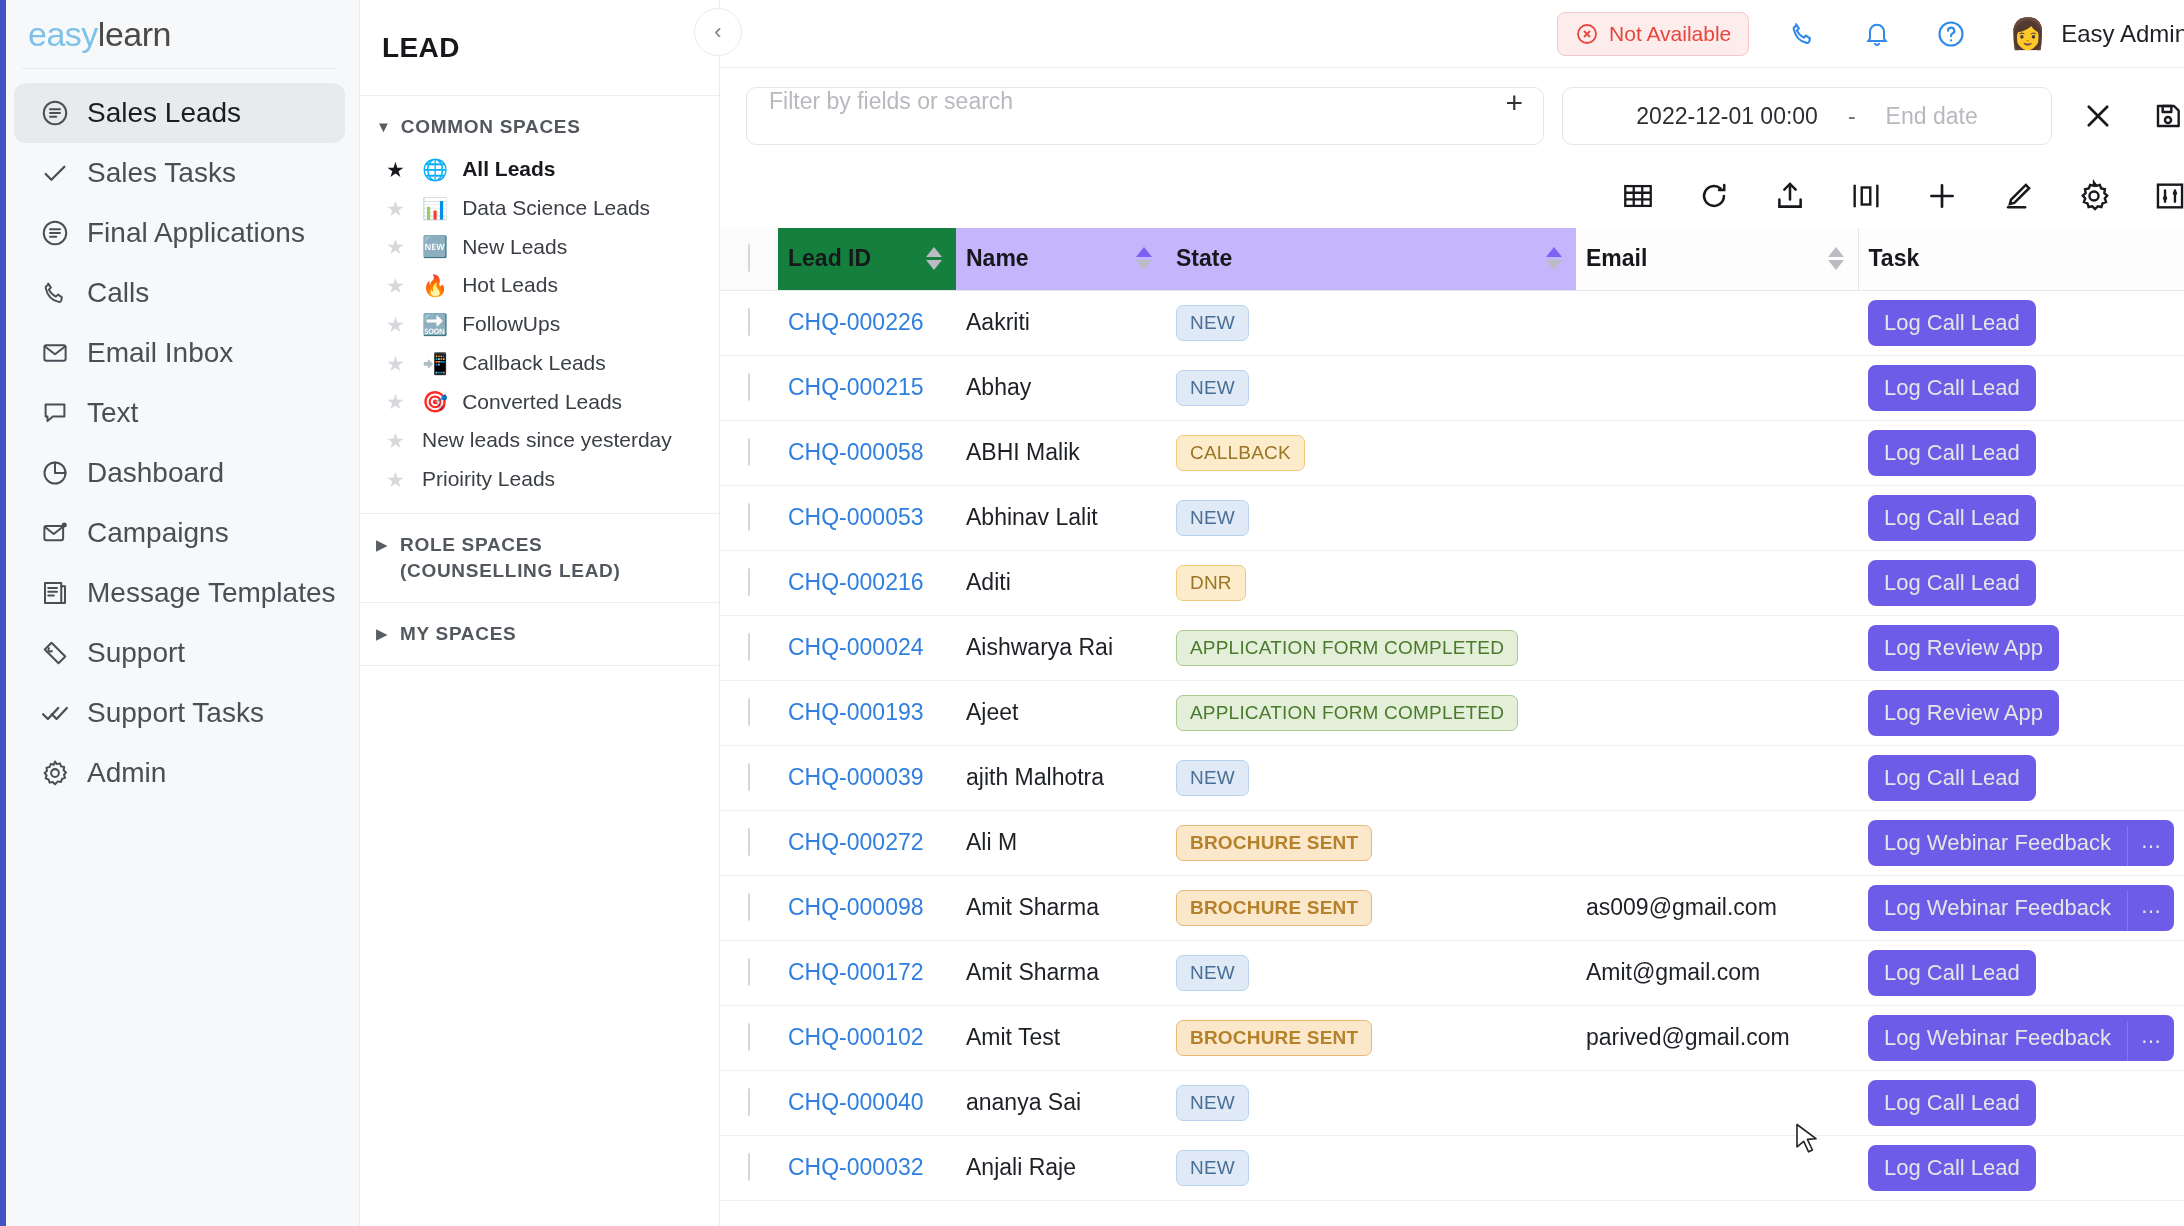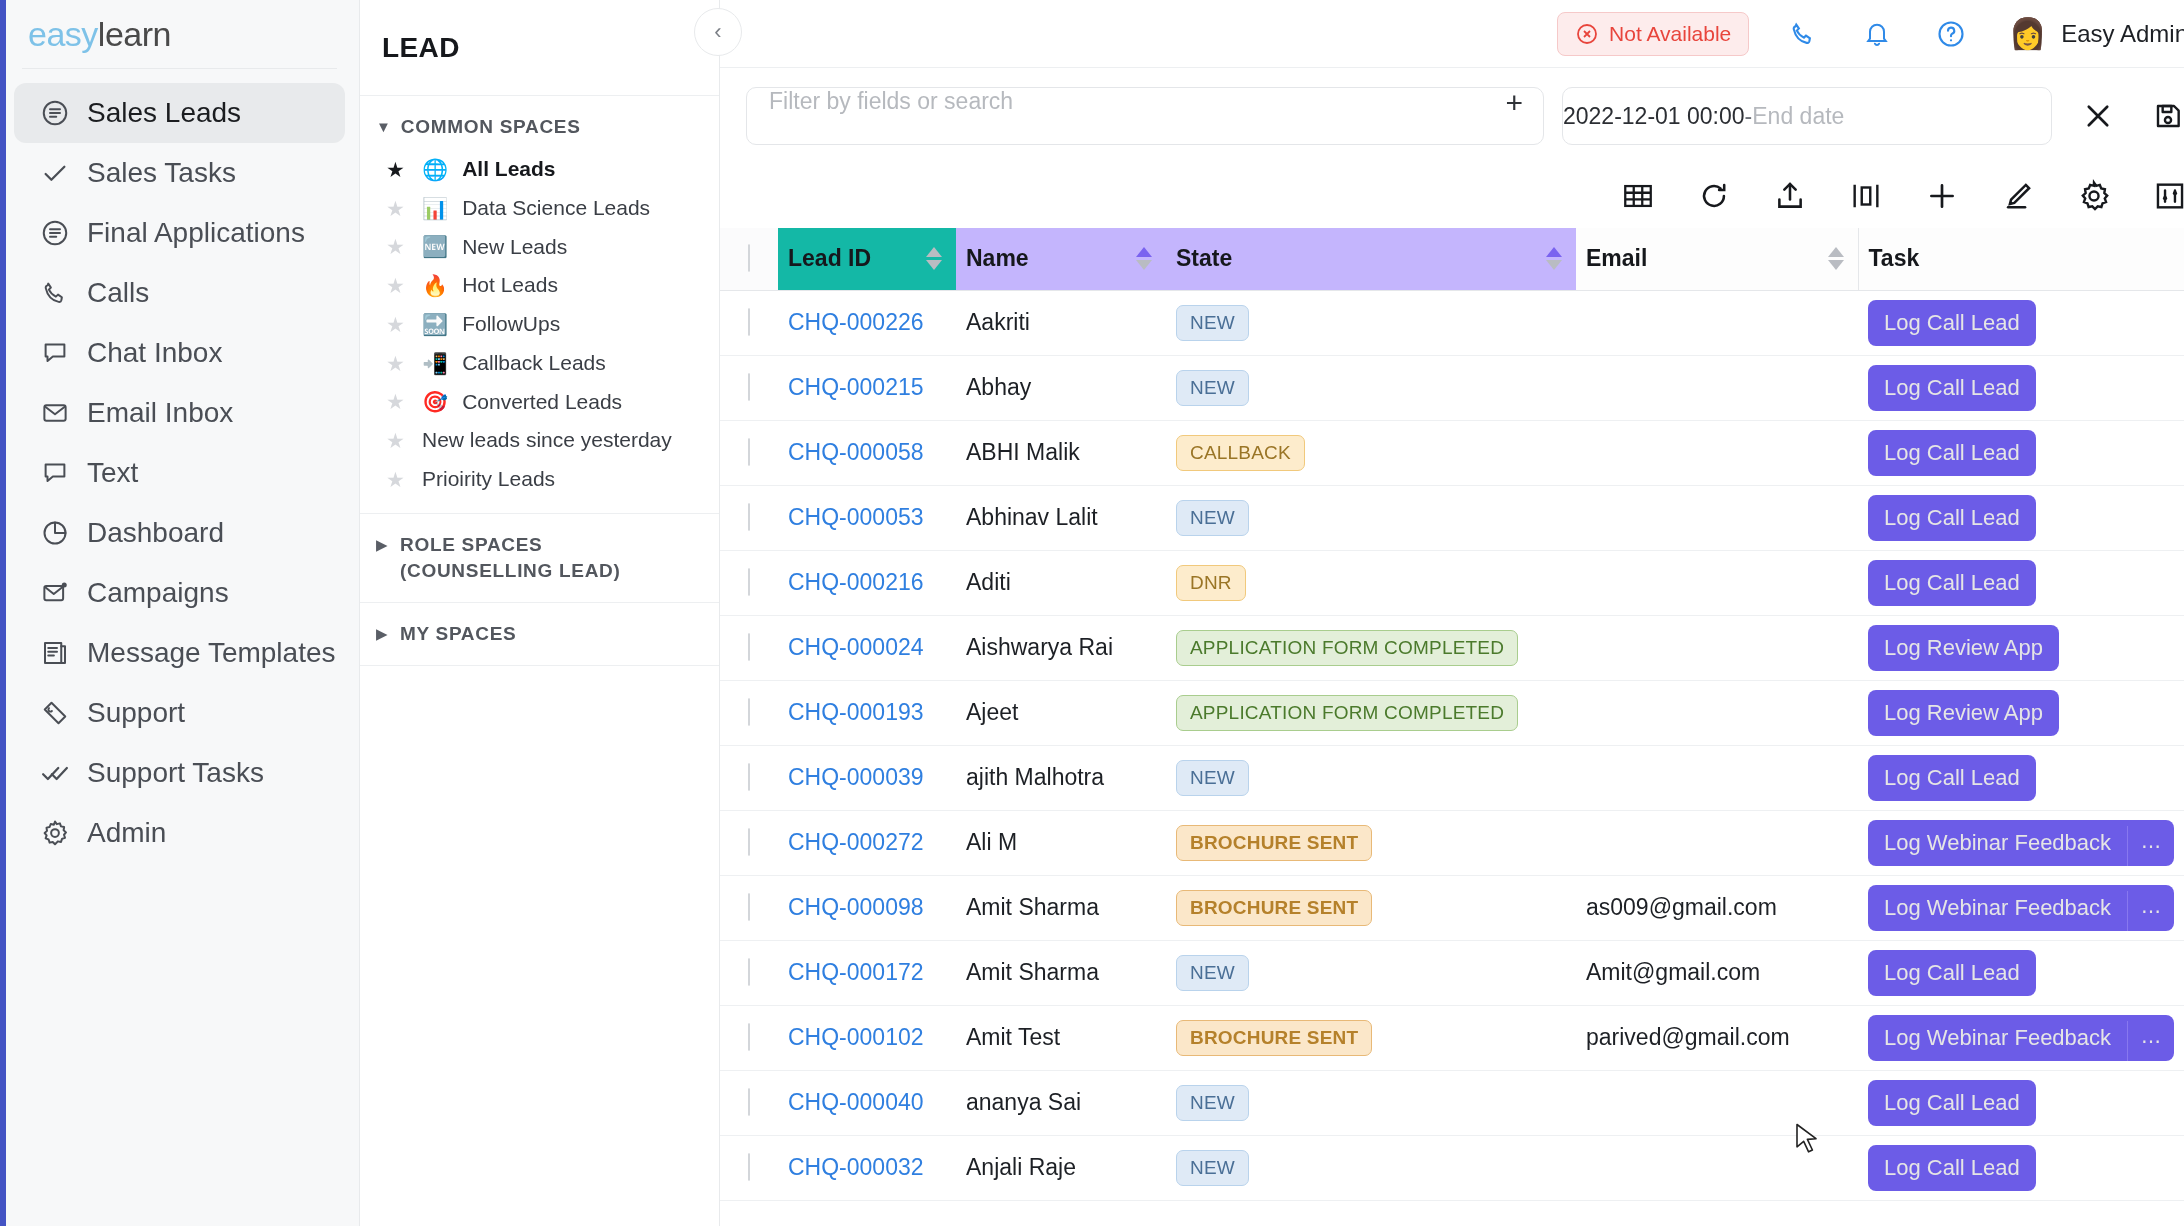--- a/index.html
+++ b/index.html
@@ -98,21 +98,21 @@
   
   .filterrow { height: 96px; display: flex; align-items: center; padding: 0 30px 0 26px; gap: 0; }
   .searchbox {
     flex: 1 1 auto; height: 58px; border: 1px solid #e4e6e9; border-radius: 10px;
     display: flex; align-items: flex-start; padding: 0 20px 0 22px; background: #fff;
   }
   .searchbox .ph { flex: 1 1 auto; font-size: 23px; color: #b6b9be; }
   .plus-s { font-size: 30px; color: #303338; cursor: pointer; line-height: 1; }
   .daterange {
     margin-left: 18px; width: 490px; height: 58px; border: 1px solid #e4e6e9;
-    border-radius: 10px; display: flex; align-items: center; justify-content: flex-start; 
+    border-radius: 10px; display: flex; align-items: center; justify-content: center; gap: 30px;
   }
   .dr-val { font-size: 23px; color: #2b2e33; }
   .dr-dash { font-size: 23px; color: #6b6f76; }
   .dr-end { font-size: 23px; color: #b6b9be; }
   .icon-btn { width: 48px; height: 48px; margin-left: 22px; display:flex; align-items:center;
               justify-content:center; color:#1d2025; cursor:pointer; }
 
   
   .toolbar { height: 64px; display: flex; align-items: center; justify-content: flex-end;
              padding-right: 32px; gap: 36px; }
@@ -121,21 +121,21 @@
 
   
   .tablewrap { position: relative; height: calc(1226px - 68px - 96px - 64px); overflow: hidden; }
   table { border-collapse: collapse; table-layout: fixed; width: 100%; }
   thead th {
     height: 62px; background: #c4b5fd; font-size: 23px; font-weight: 700;
     color: #16181c; text-align: left; padding: 0 0 0 10px; vertical-align: middle;
     border-bottom: 1px solid #e5e7ea;
   }
   th.c-check { width: 58px; background:#fbfbfc; padding-left: 28px;}
-  th.c-id    { width: 178px; background:#14b8a6; }
+  th.c-id    { width: 178px; background:#15803d; }
   th.c-name  { width: 210px; }
   th.c-state { width: 410px; }
   th.c-email { width: 282px; background:#fdfdfd; }
   th.c-task  { width: 364px; background:#fdfdfd; border-left: 1px solid #e5e7ea;}
   .th-in { display: flex; align-items: center; justify-content: space-between; padding-right: 14px; }
   .sorter { display: flex; flex-direction: column; gap: 3px; line-height: 0; }
   .tri { width: 0; height: 0; border-left: 8px solid transparent; border-right: 8px solid transparent; }
   .tri.up { border-bottom: 10px solid #b9bcc2; }
   .tri.dn { border-top: 10px solid #b9bcc2; }
   .tri.up.act { border-bottom-color: #7a63f0; }
@@ -206,28 +206,20 @@
           </span>
           <span>Final Applications</span>
         </div>
         <div class="nav-item">
           <span class="nav-ico">
             <svg width="30" height="30" viewBox="0 0 24 24" fill="none" stroke="#4a4e55" stroke-width="1.6" stroke-linecap="round" stroke-linejoin="round">
               <path d="M6.6 4.5l2.1 3.1-1.6 1.7a12 12 0 0 0 5.6 5.6l1.7-1.6 3.1 2.1-.4 2.3c-.2 1-1.2 1.6-2.2 1.4C9.6 18 6 14.4 4.6 8.1c-.2-1 .4-2 1.4-2.2z"></path>
             </svg>
           </span>
           <span>Calls</span>
-        </div>
-        <div class="nav-item">
-          <span class="nav-ico">
-            <svg width="30" height="30" viewBox="0 0 24 24" fill="none" stroke="#4a4e55" stroke-width="1.6" stroke-linecap="round" stroke-linejoin="round">
-              <path d="M4.5 5.2h15v9.6h-9.2L6 18.4v-3.6H4.5z"></path>
-            </svg>
-          </span>
-          <span>Chat Inbox</span>
         </div>
         <div class="nav-item">
           <span class="nav-ico">
             <svg width="30" height="30" viewBox="0 0 24 24" fill="none" stroke="#4a4e55" stroke-width="1.6" stroke-linecap="round" stroke-linejoin="round">
               <rect x="3.5" y="5.8" width="17" height="12.4" rx="1.6"></rect>
               <path d="M4.2 7l7.8 6 7.8-6"></path>
             </svg>
           </span>
           <span>Email Inbox</span>
         </div>

